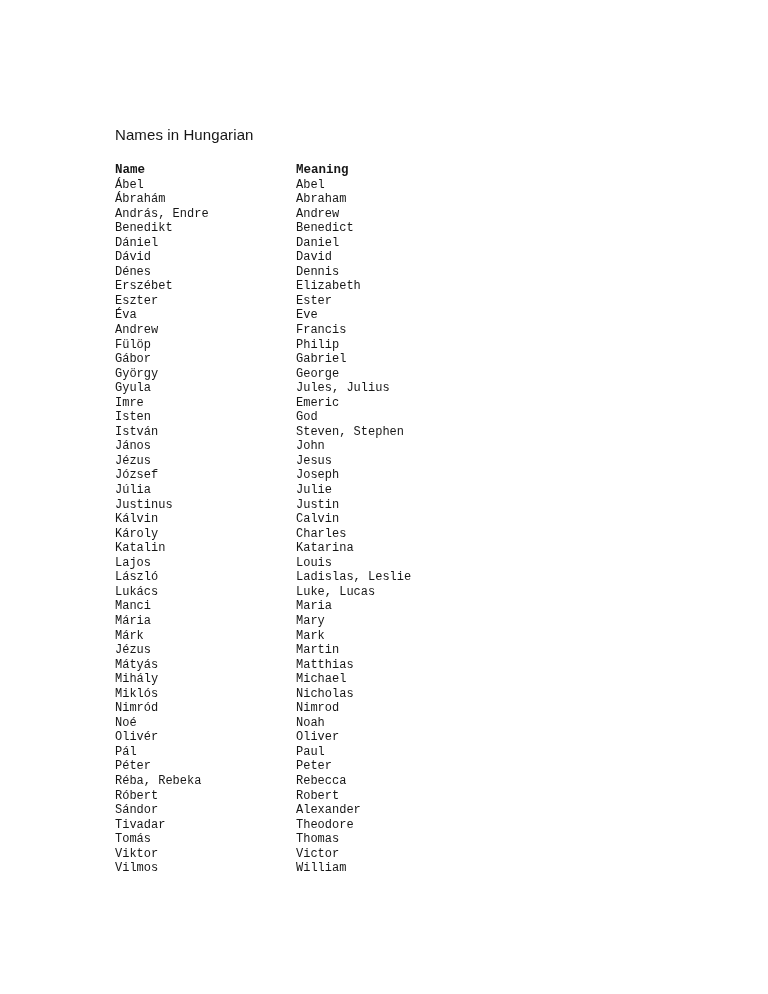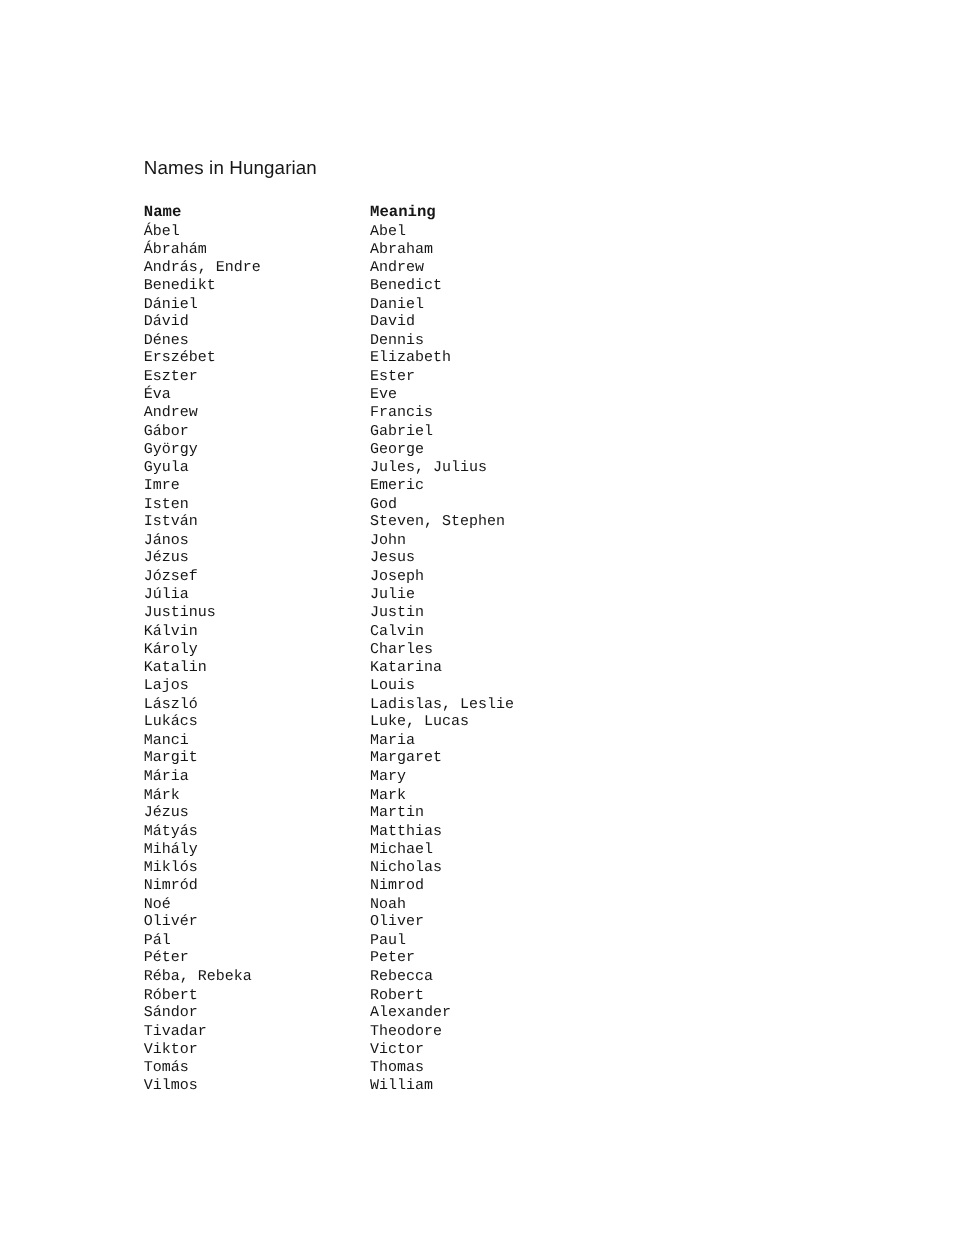--- a/index.html
+++ b/index.html
@@ -105,20 +105,24 @@
         </div>
         <div class="row">
           <span class="cell name">Éva</span>
           <span class="cell meaning">Eve</span>
         </div>
         <div class="row">
           <span class="cell name">Andrew</span>
           <span class="cell meaning">Francis</span>
         </div>
         <div class="row">
+          <span class="cell name">Fülöp</span>
+          <span class="cell meaning">Philip</span>
+        </div>
+        <div class="row">
           <span class="cell name">Gábor</span>
           <span class="cell meaning">Gabriel</span>
         </div>
         <div class="row">
           <span class="cell name">György</span>
           <span class="cell meaning">George</span>
         </div>
         <div class="row">
           <span class="cell name">Gyula</span>
           <span class="cell meaning">Jules, Julius</span>
@@ -177,24 +181,20 @@
         </div>
         <div class="row">
           <span class="cell name">Lukács</span>
           <span class="cell meaning">Luke, Lucas</span>
         </div>
         <div class="row">
           <span class="cell name">Manci</span>
           <span class="cell meaning">Maria</span>
         </div>
         <div class="row">
-          <span class="cell name">Margit</span>
-          <span class="cell meaning">Margaret</span>
-        </div>
-        <div class="row">
           <span class="cell name">Mária</span>
           <span class="cell meaning">Mary</span>
         </div>
         <div class="row">
           <span class="cell name">Márk</span>
           <span class="cell meaning">Mark</span>
         </div>
         <div class="row">
           <span class="cell name">Jézus</span>
           <span class="cell meaning">Martin</span>
@@ -241,26 +241,26 @@
         </div>
         <div class="row">
           <span class="cell name">Sándor</span>
           <span class="cell meaning">Alexander</span>
         </div>
         <div class="row">
           <span class="cell name">Tivadar</span>
           <span class="cell meaning">Theodore</span>
         </div>
         <div class="row">
+          <span class="cell name">Tomás</span>
+          <span class="cell meaning">Thomas</span>
+        </div>
+        <div class="row">
           <span class="cell name">Viktor</span>
           <span class="cell meaning">Victor</span>
-        </div>
-        <div class="row">
-          <span class="cell name">Tomás</span>
-          <span class="cell meaning">Thomas</span>
         </div>
         <div class="row">
           <span class="cell name">Vilmos</span>
           <span class="cell meaning">William</span>
         </div>
       </div>
   </div>
 </div>
 
 </body></html>

